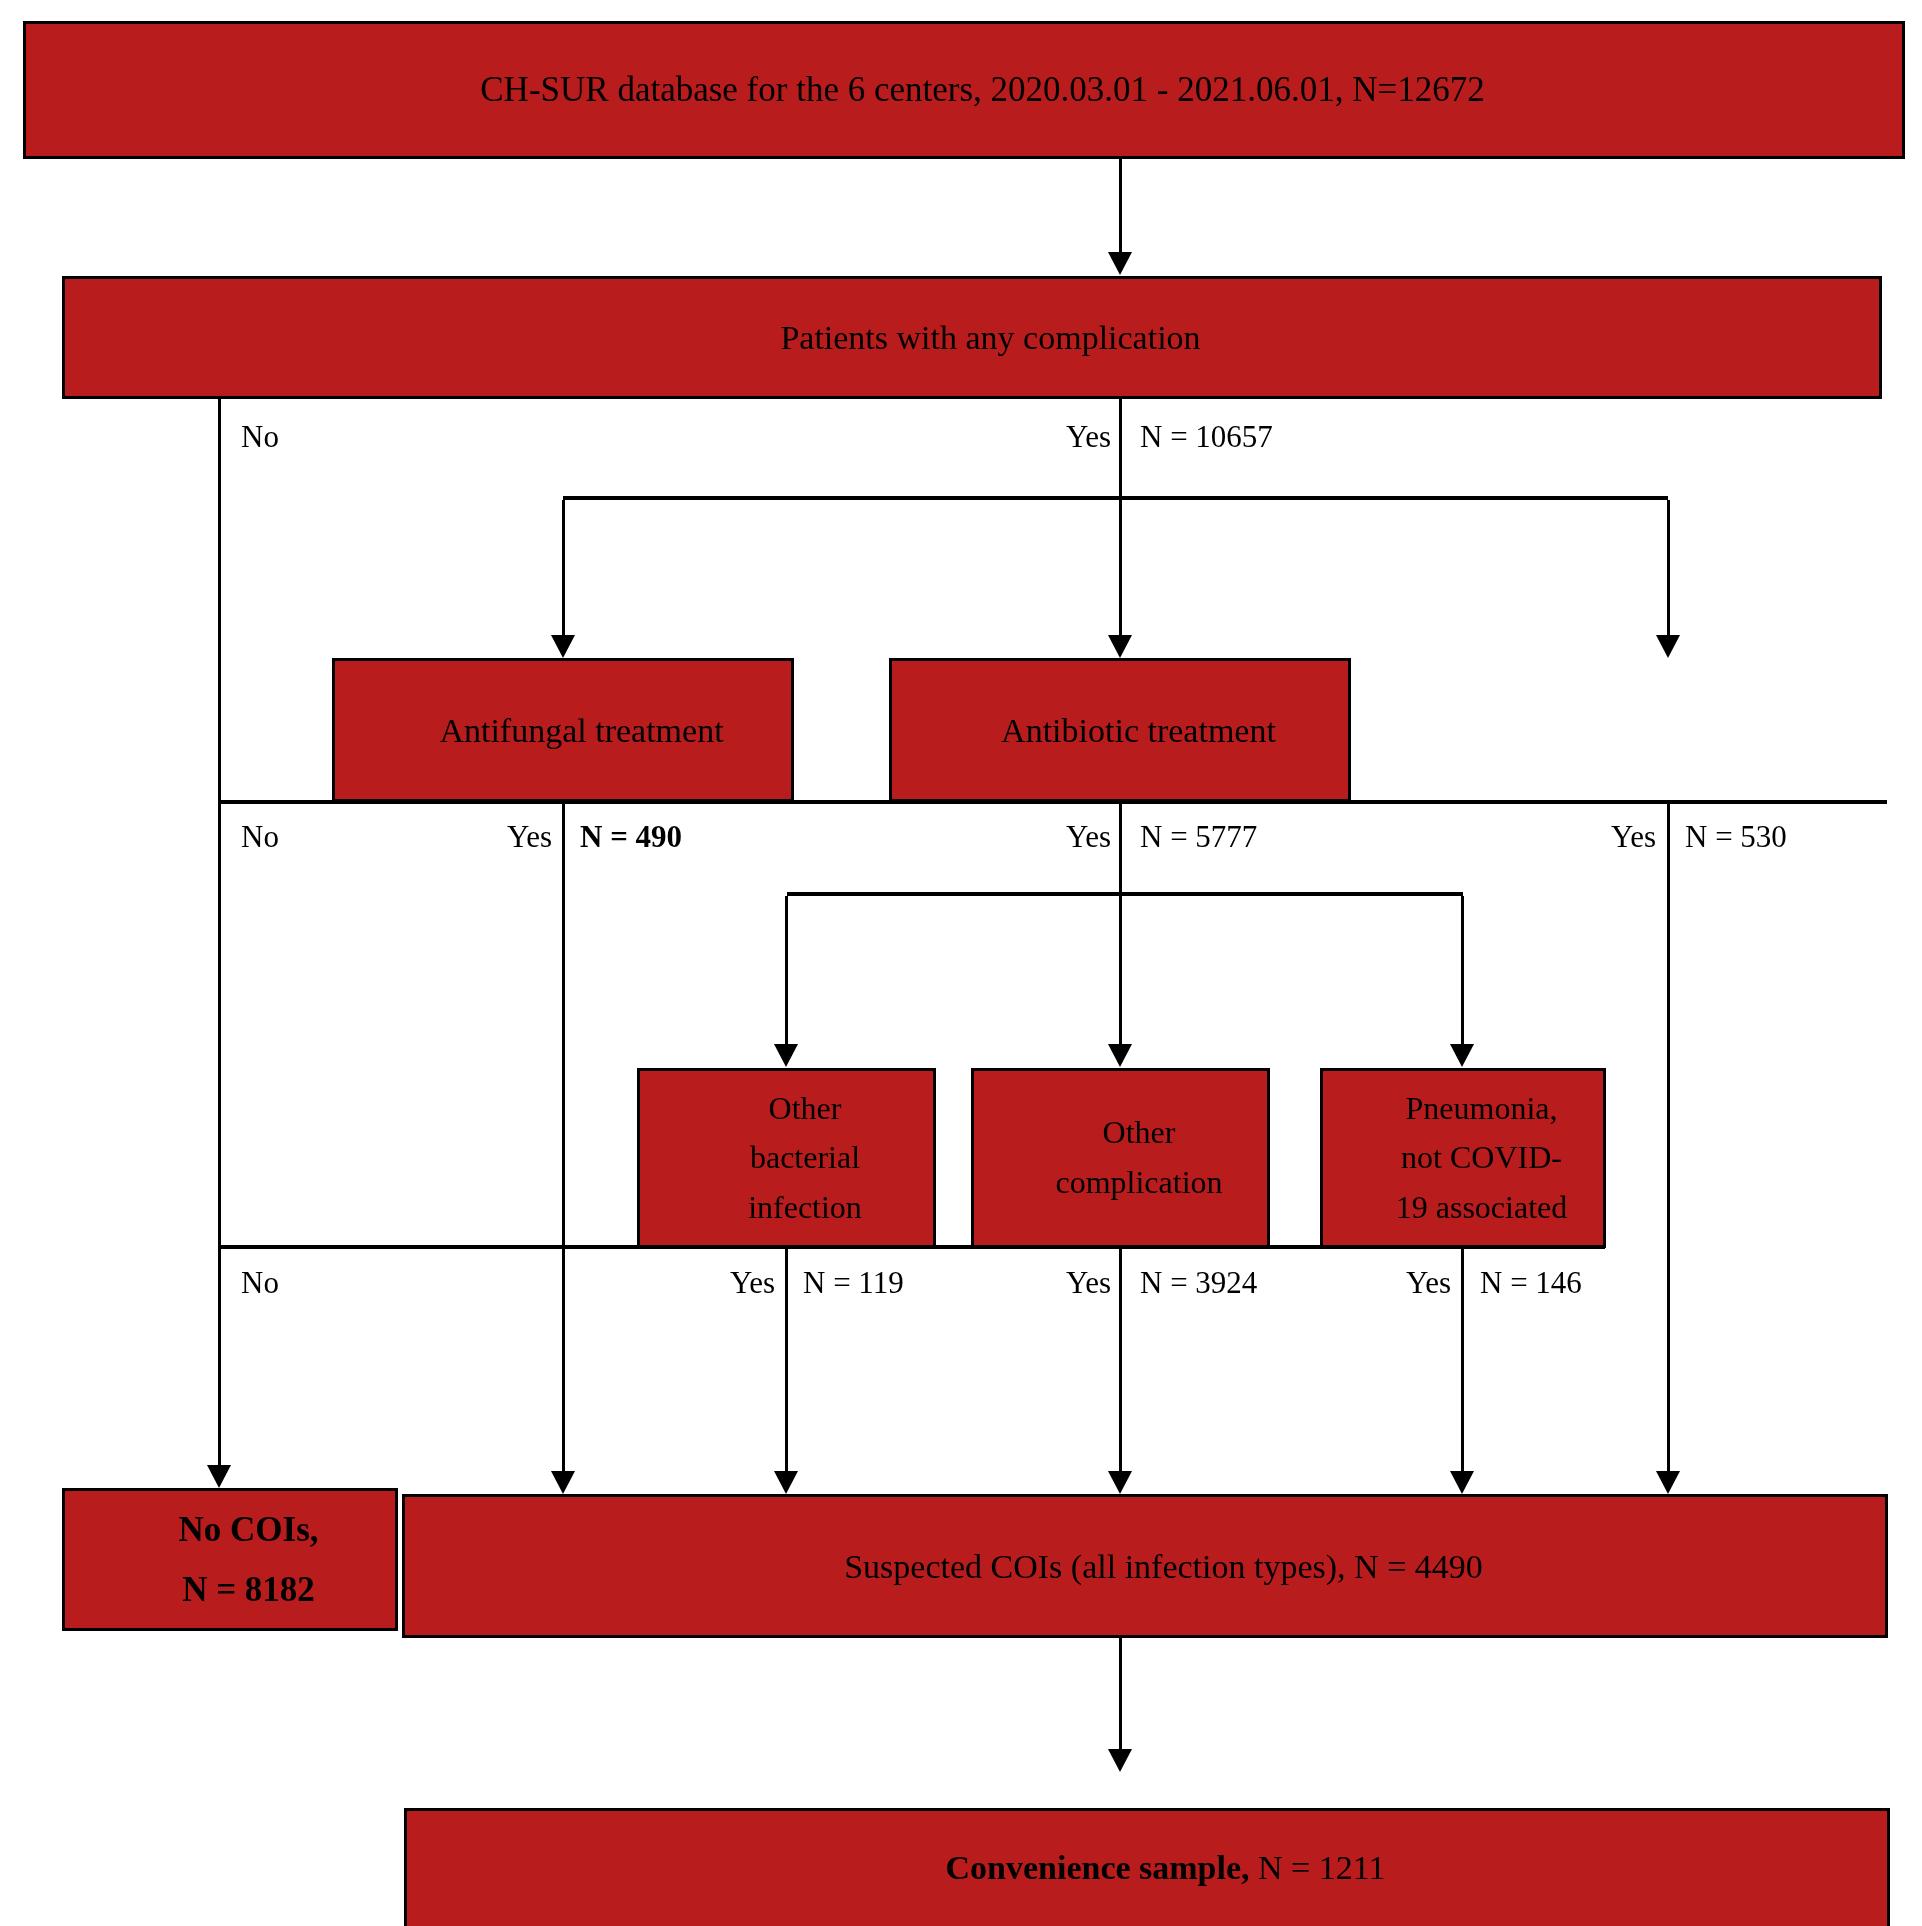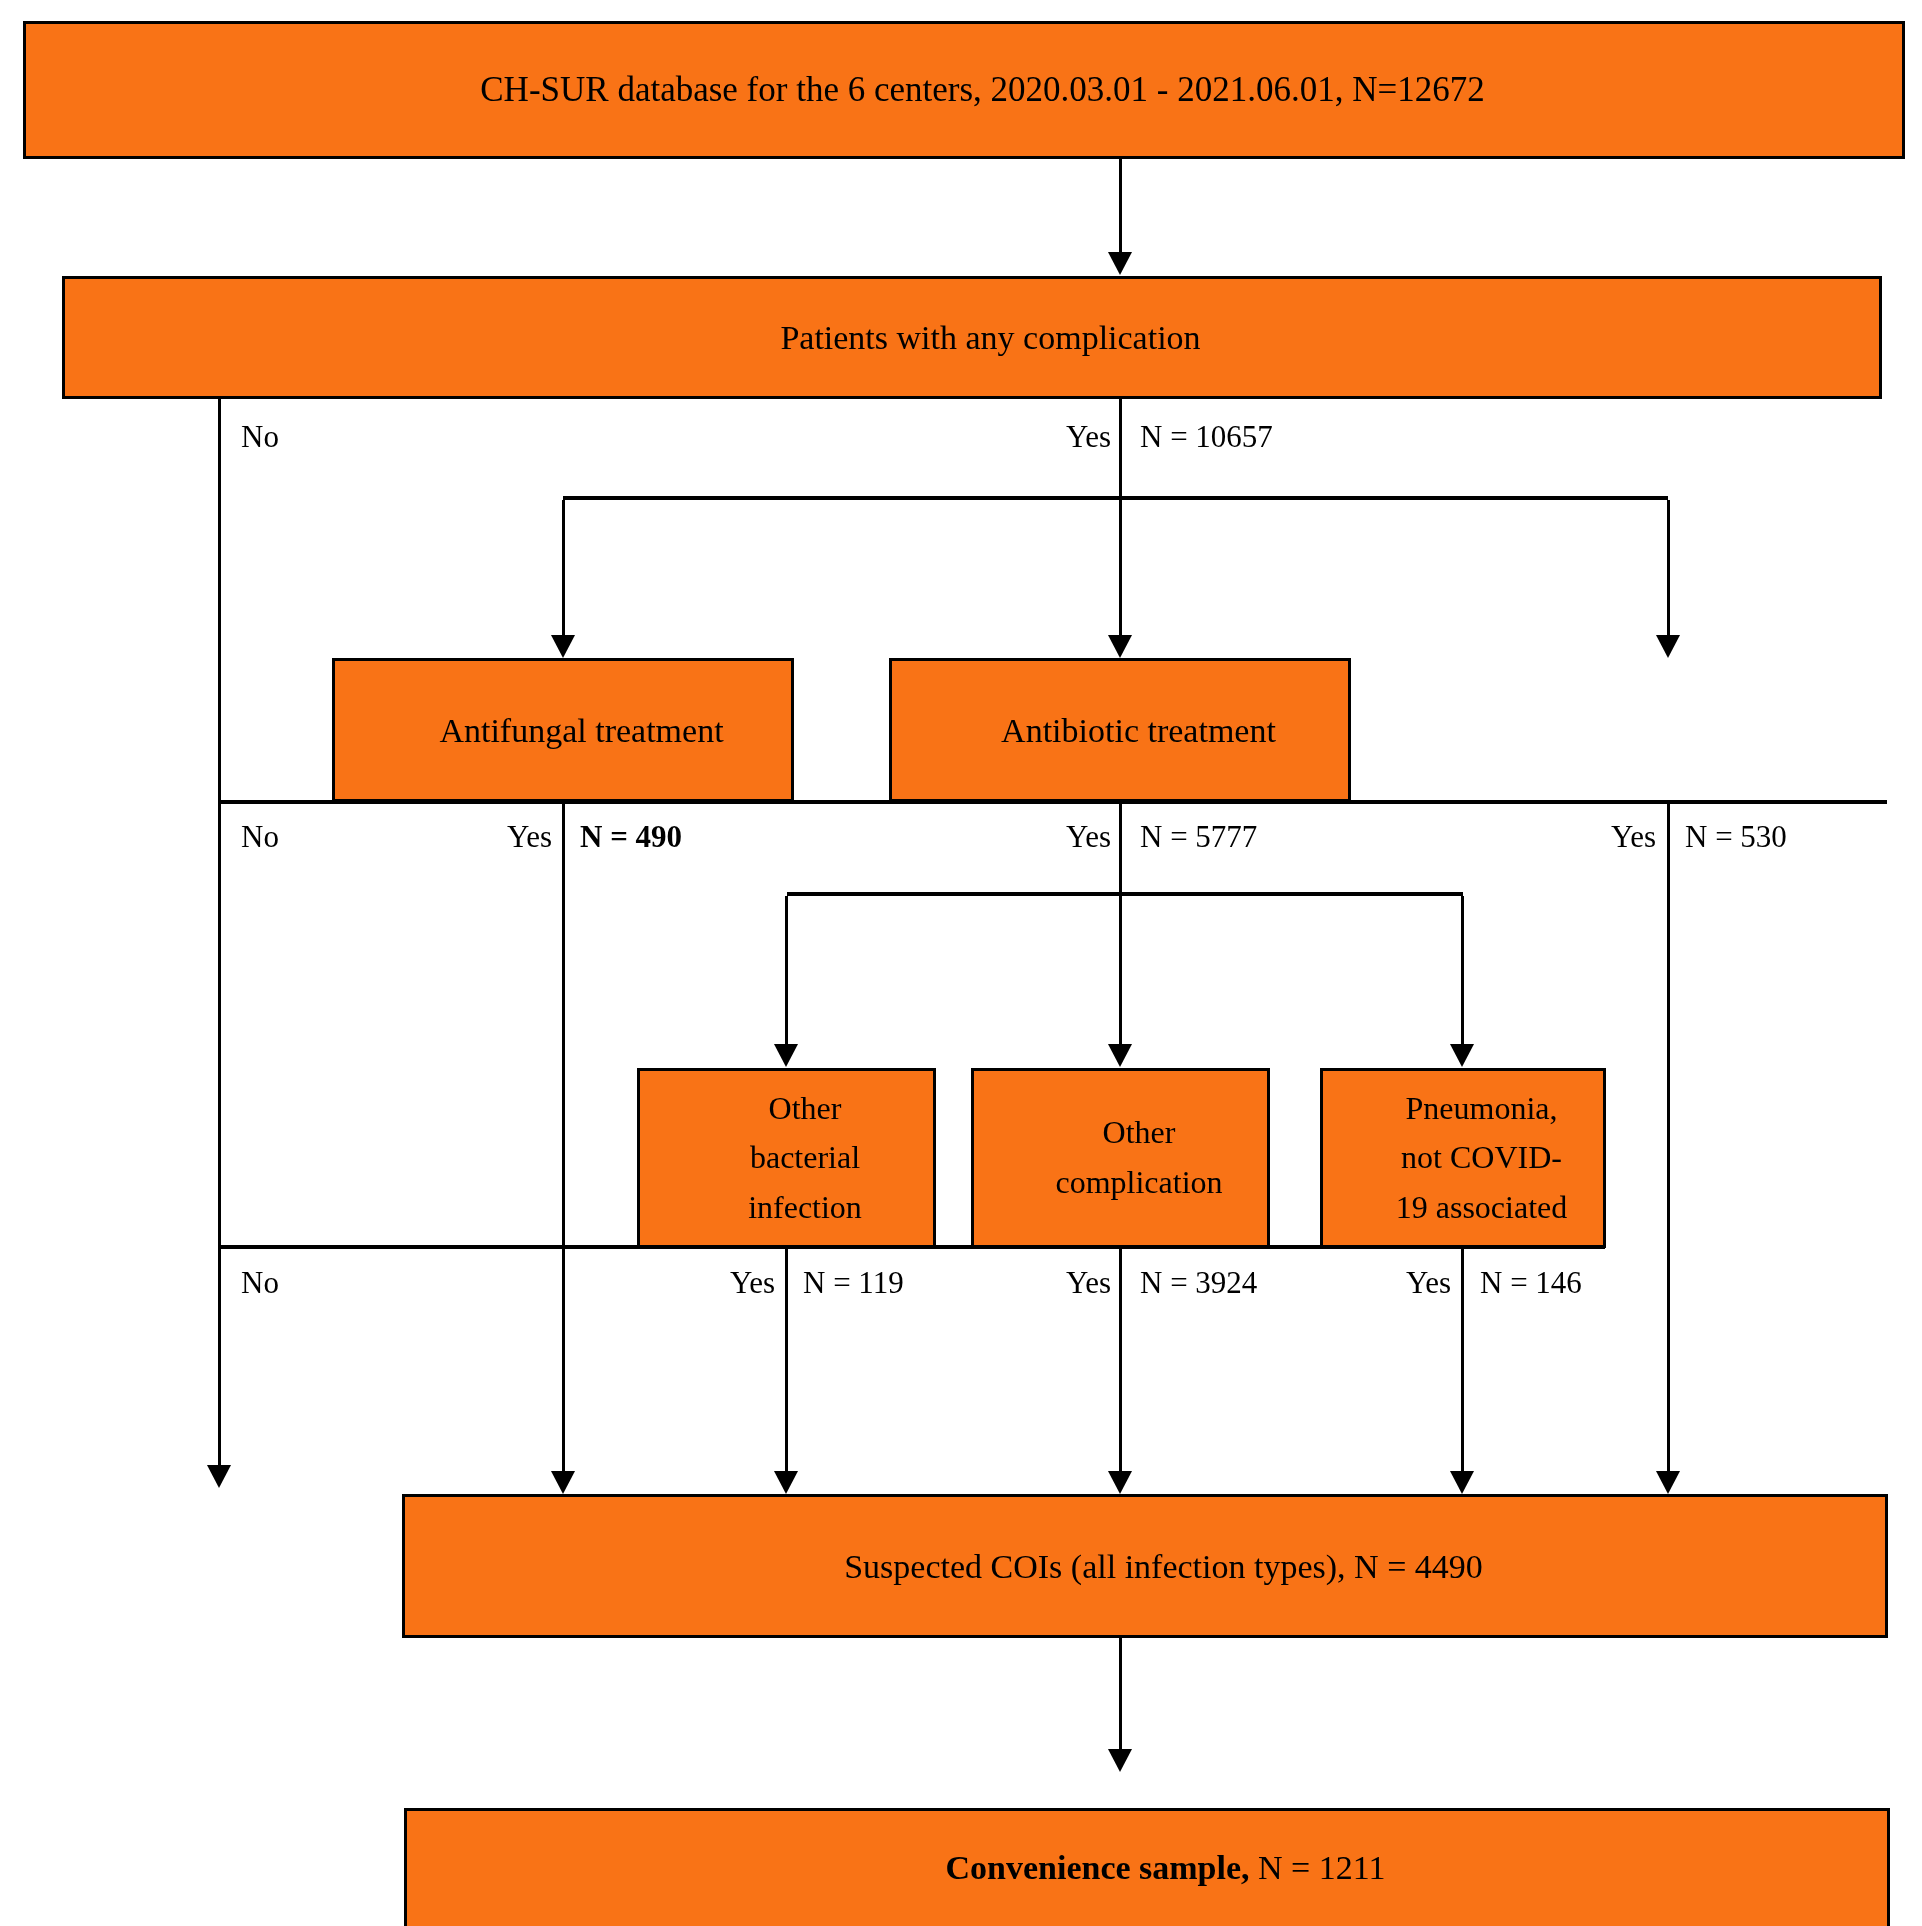--- a/index.html
+++ b/index.html
@@ -7,21 +7,21 @@
     position:relative;
     width:1922px;height:1926px;
     background:#ffffff;
     font-family:"Liberation Serif","DejaVu Serif",serif;
     color:#000;
   }
   .box{
     position:absolute;
     box-sizing:border-box;
     border:3.9px solid #000;
-    background:#f97316;
+    background:#b91c1c;
     display:flex;
     flex-direction:column;
     align-items:center;
     justify-content:center;
     text-align:center;
     font-size:34px;
     line-height:1.5;
     padding-left:37px;
   }
   .box.small{font-size:32px;line-height:1.55;}
@@ -70,20 +70,24 @@
     <span>Other</span>
     <span>complication</span>
   </div>
 
   <div class="box small" style="left:1320px;top:1068px;width:286px;height:180px;">
     <span>Pneumonia,</span>
     <span>not COVID-</span>
     <span>19 associated</span>
   </div>
 
+  <div class="box bold" style="left:62px;top:1488px;width:336px;height:143px;">
+    <span>No COIs,</span>
+    <span>N = 8182</span>
+  </div>
 
   <div class="box" style="left:402px;top:1494px;width:1486px;height:144px;">
     <span>Suspected COIs (all infection types), N = 4490</span>
   </div>
 
   <div class="box" style="left:404px;top:1772px;width:1486px;height:122px;display:block;line-height:114px;margin-top:36px;">
     <span class="inline-bold">Convenience sample,</span><span> N = 1211</span>
   </div>
 
   <div class="hl" style="left:563px;top:496px;width:1105px;"></div>

